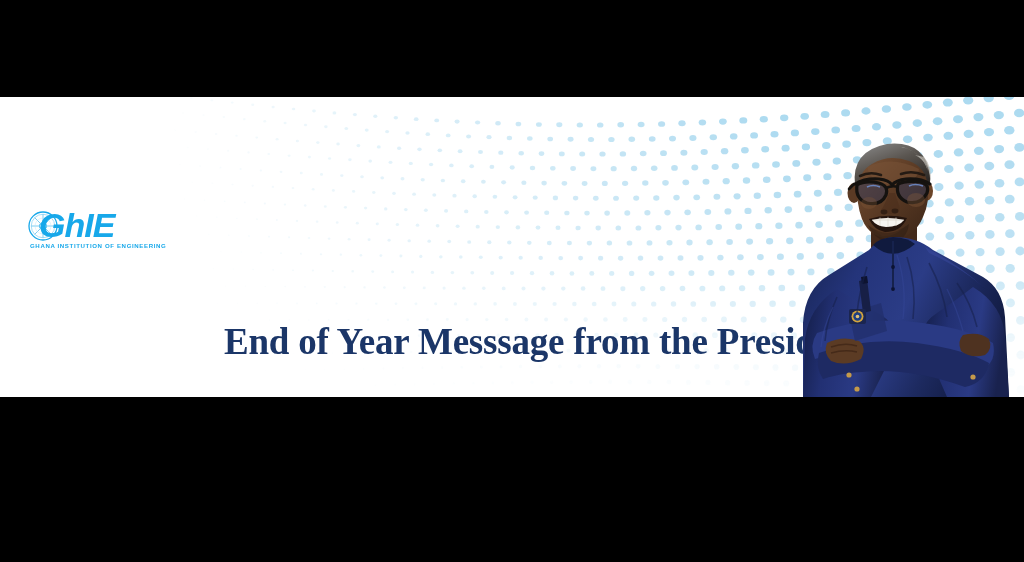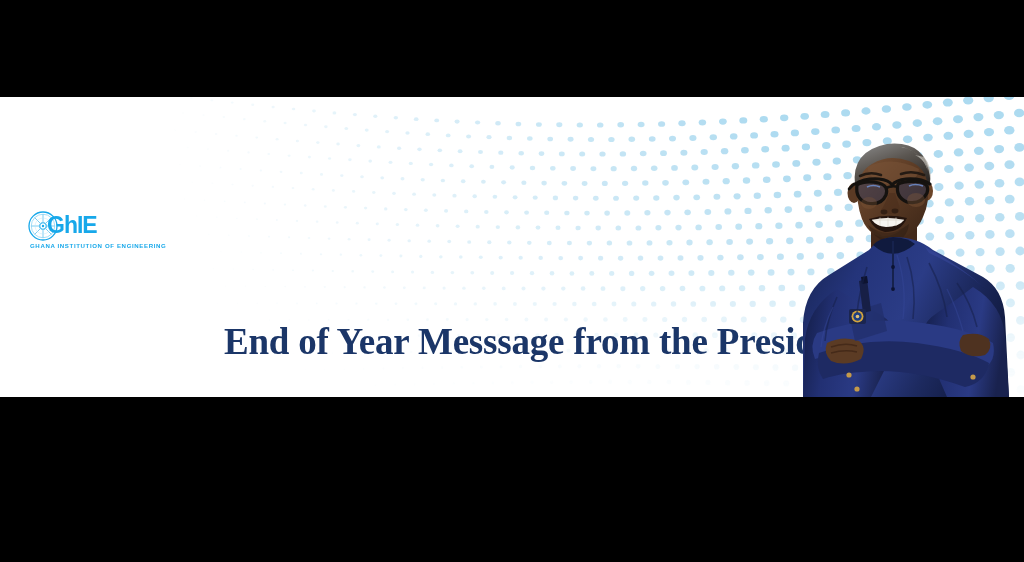--- a/index.html
+++ b/index.html
@@ -14,24 +14,24 @@
   }
 
   
   .dotlayer{position:absolute;inset:0;overflow:hidden;pointer-events:none;}
   .dotlayer svg{position:absolute;left:0;top:0;}
 
   
   #logo{position:absolute;left:26px;top:112px;width:130px;height:50px;}
   #logo-mark{position:absolute;left:2px;top:2px;width:30px;height:30px;}
   #logo-word{
-    position:absolute;left:21px;top:0px;
+    position:absolute;left:13px;top:0px;
     font-family:"Liberation Sans",sans-serif;
-    font-weight:bold;font-size:23px;letter-spacing:-1px;
-    color:#17a8ea;line-height:32px;white-space:nowrap;
+    font-weight:bold;font-size:34px;letter-spacing:-1px;
+    color:#17a8ea;line-height:32px;white-space:nowrap;font-style:italic;
   }
   #logo-tag{
     position:absolute;left:4px;top:33px;
     font-family:"Liberation Sans",sans-serif;
     font-weight:bold;font-size:6.1px;letter-spacing:0.62px;
     color:#17a8ea;white-space:nowrap;
   }
 
   
   #headline{

